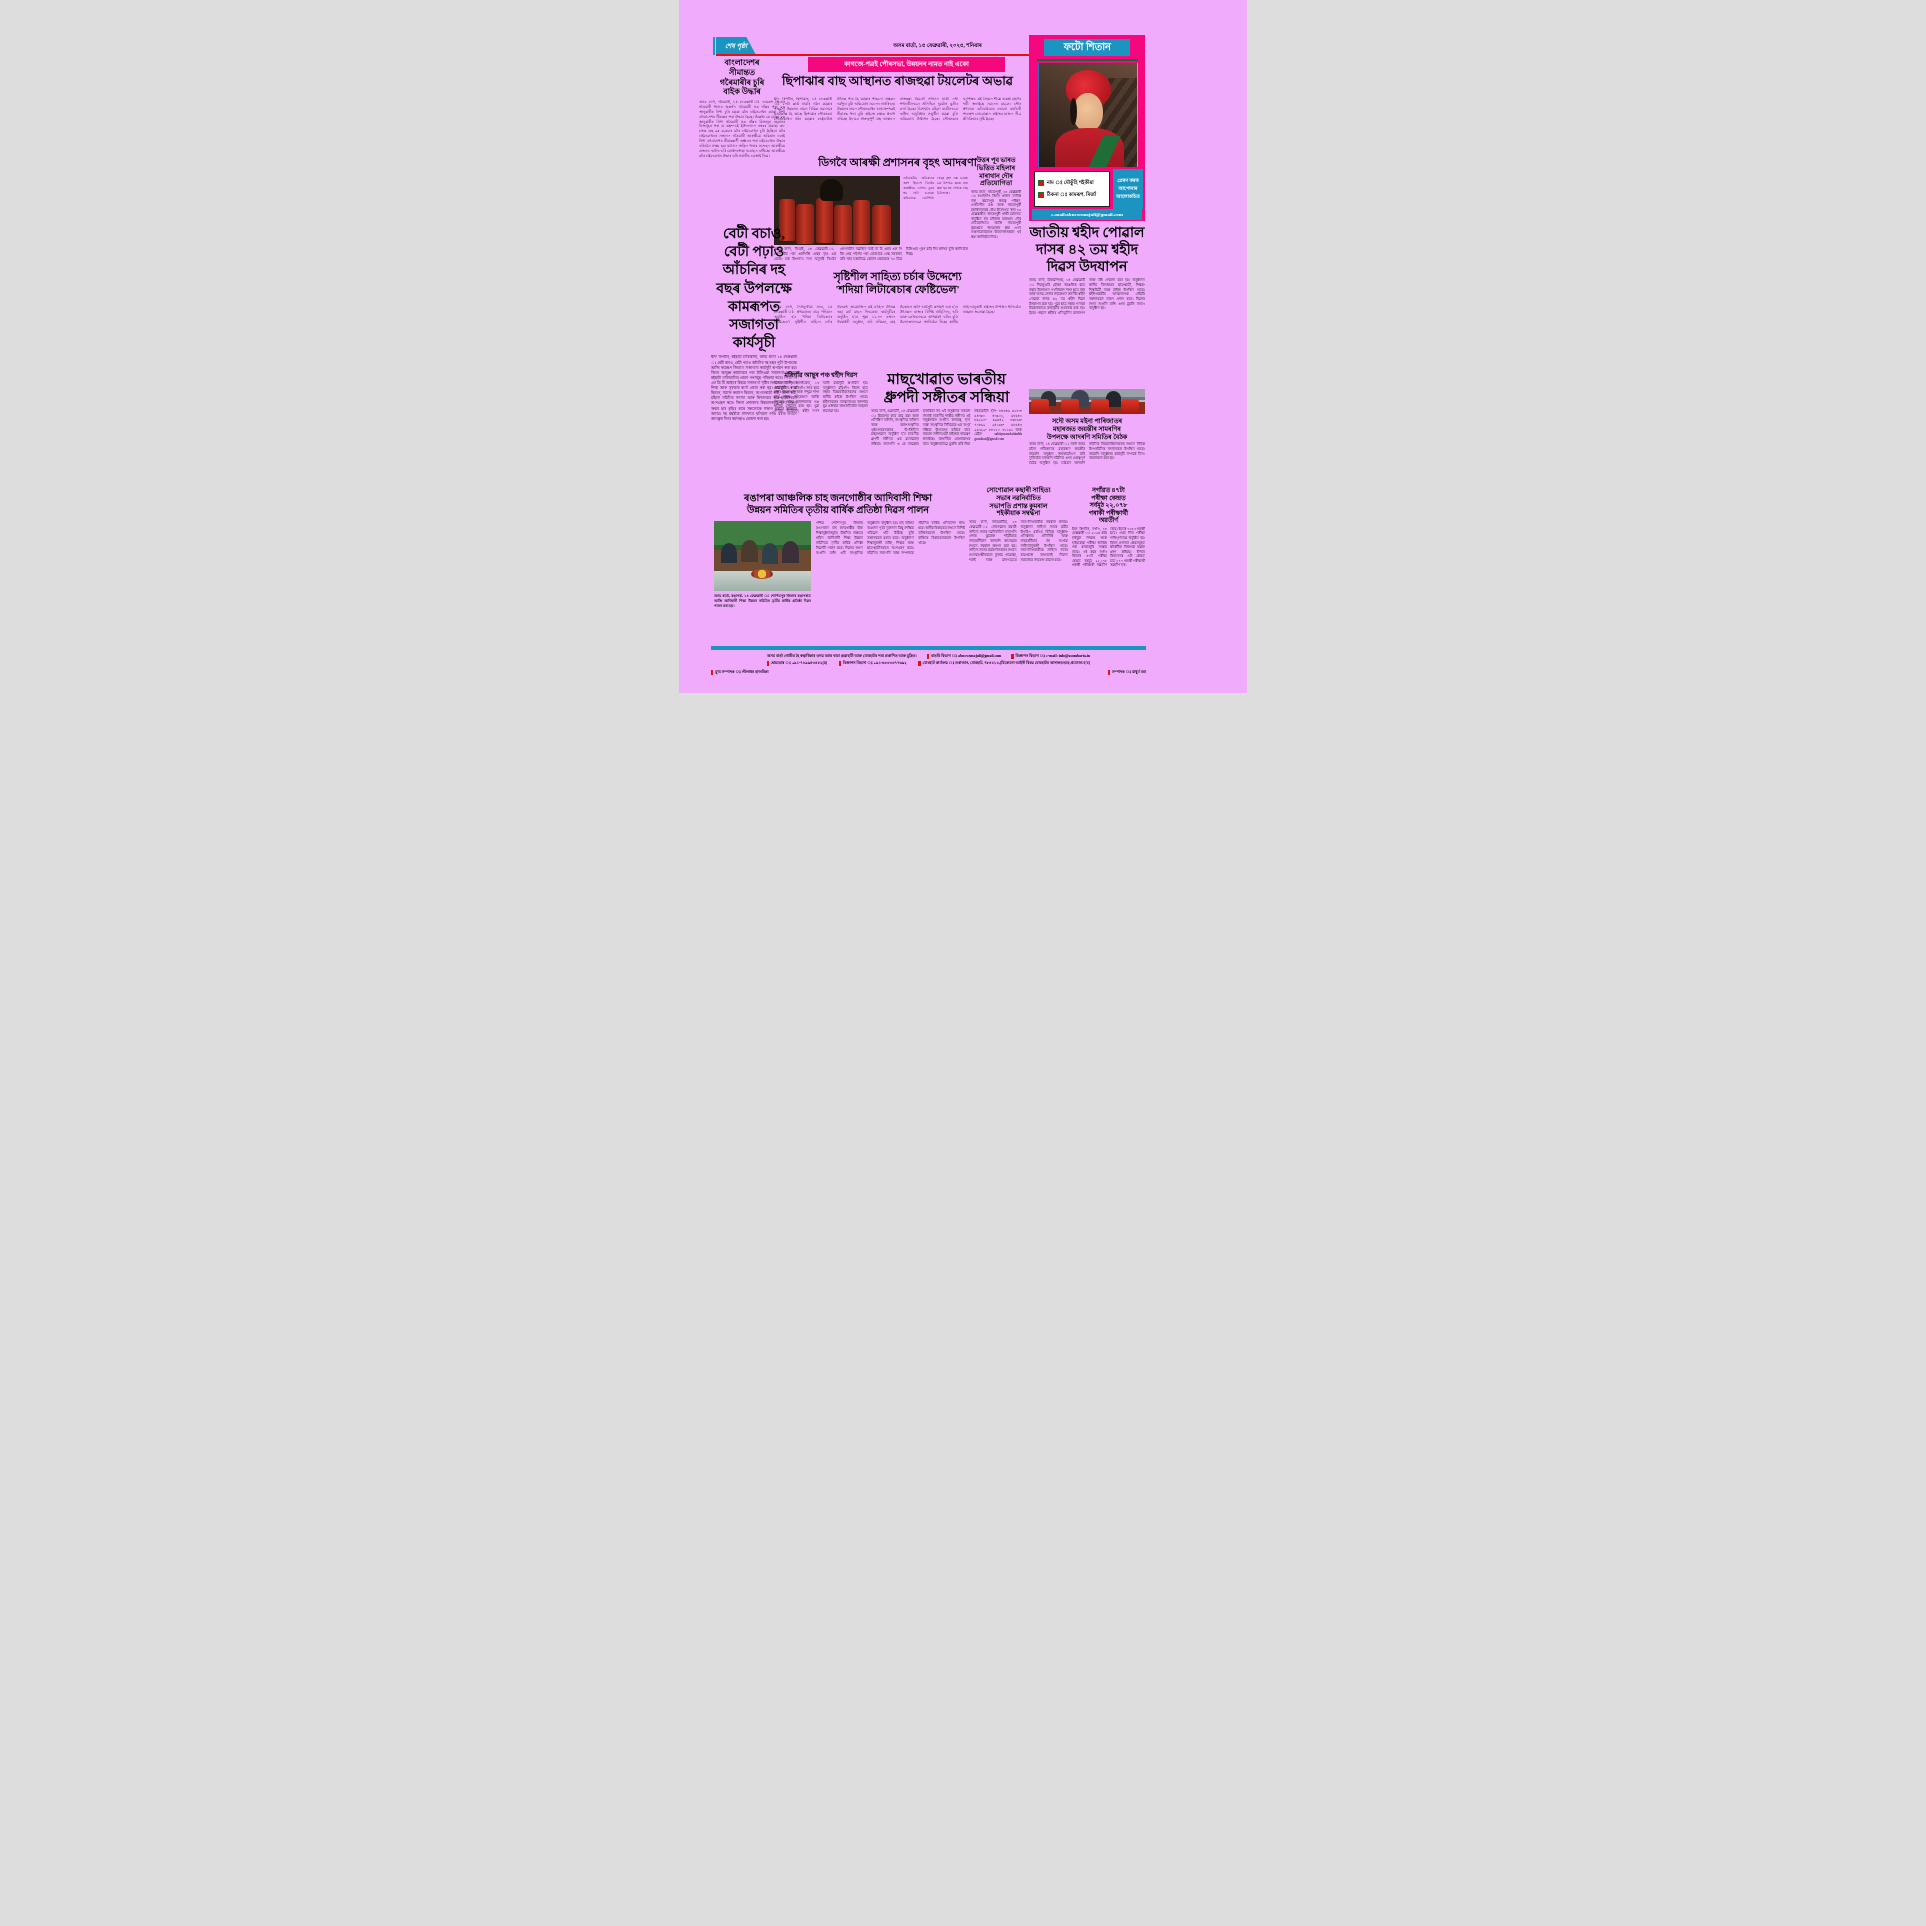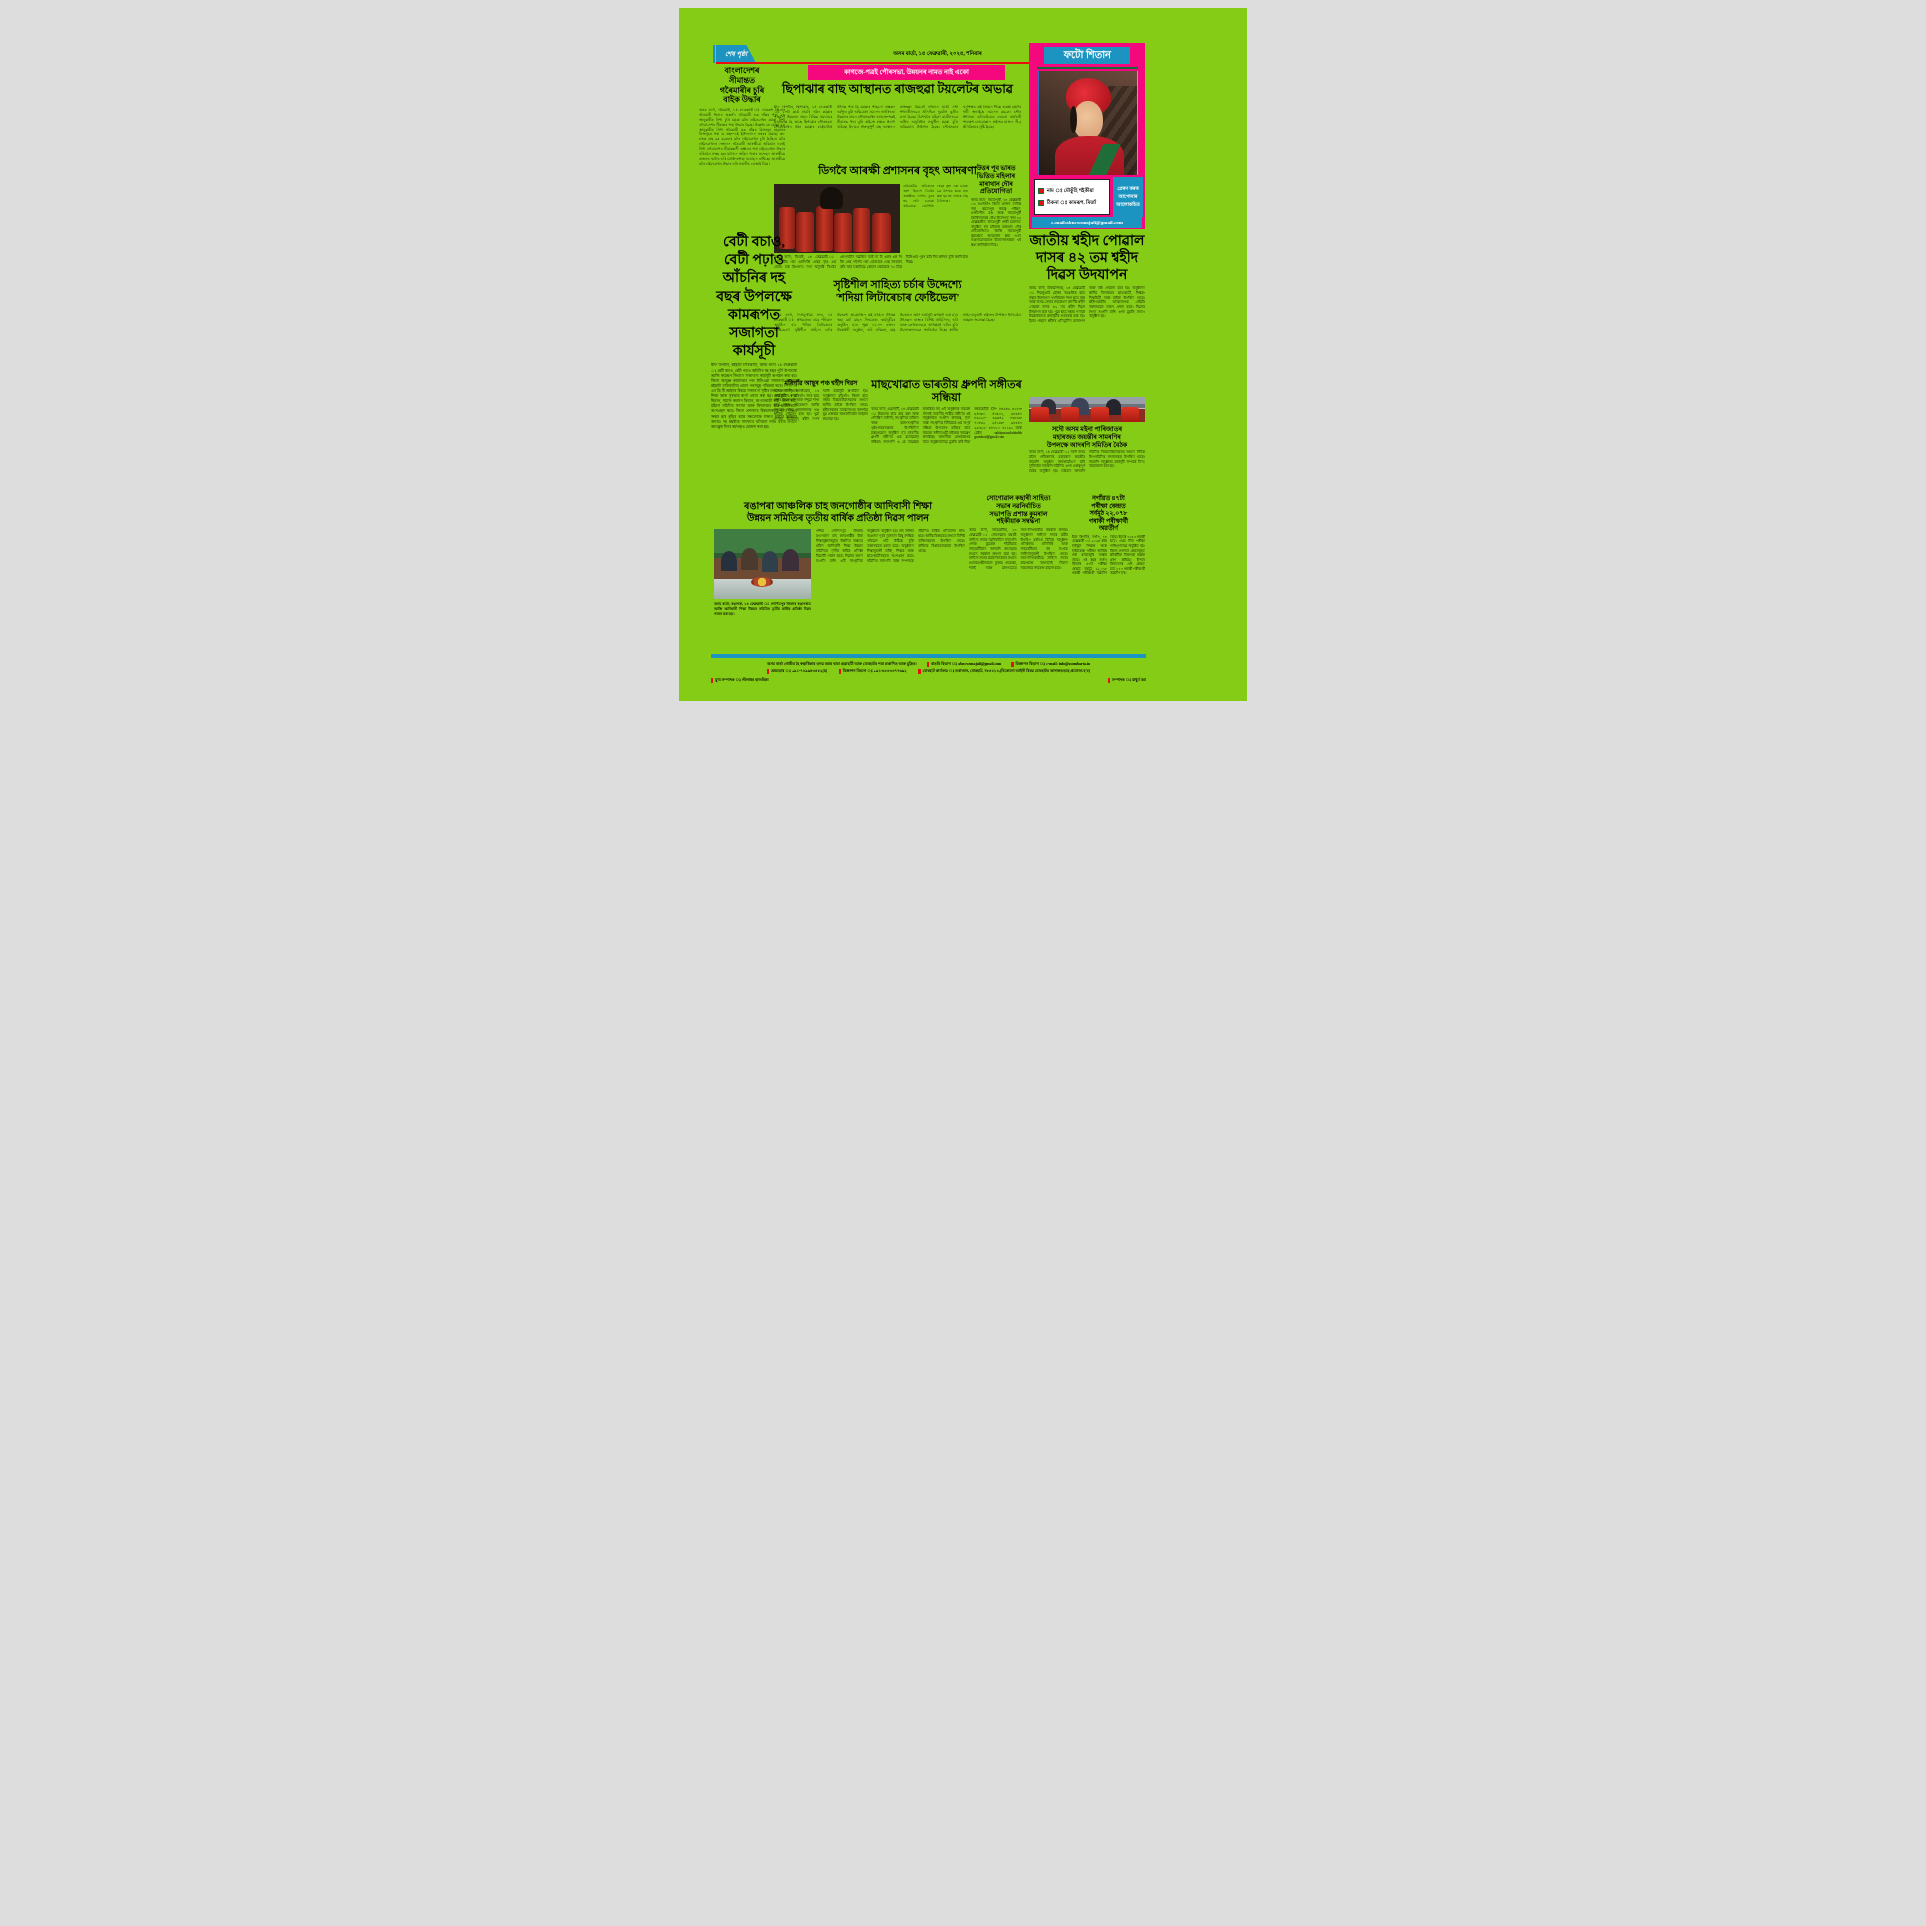--- a/index.html
+++ b/index.html
@@ -1,16 +1,16 @@
 <!DOCTYPE html>
 <html style="font-size:6.2px"><head>
 <meta charset="utf-8">
 <style>
   html,body{margin:0;padding:0;background:#ddd;}
-  .page{position:relative;width:568px;height:693px;background:#84cc16;margin:8px auto;
+  .page{position:relative;width:568px;height:693px;background:#f0abfc;margin:0 auto;
         font-family:"Liberation Serif","DejaVu Serif",serif;color:#000;overflow:hidden;}
   .abs{position:absolute;}
   .pre{white-space:pre-line;}
   .just{text-align:justify;text-justify:inter-word;}
   .hd{font-weight:900;text-align:center;line-height:1.22;}
   .body-txt{font-size:3.6px;line-height:1.38;}
   .teal{background:#1b94c1;}
   .pinkbg{background:#f5087e;}
   
   .m-bar{left:34px;top:37px;width:1.9px;height:17.7px;}
@@ -62,21 +62,21 @@
   .digboi-cont{left:95px;top:247px;width:194px;height:20px;column-count:3;column-gap:3.9px;font-size:3.4px;overflow:hidden;}
   .marathon{left:292px;top:156px;width:50px;}
   .marathon .hd{font-size:6.4px;}
   .marathon .body-txt{font-size:3.3px;height:89px;overflow:hidden;margin-top:2.3px;}
   .sristi-hd{left:95px;top:270px;width:247px;font-size:10.8px;}
   .sristi-body{left:95px;top:305px;width:247px;height:62px;column-count:4;column-gap:4.6px;overflow:hidden;}
   .morigaon{left:95px;top:371px;width:94px;}
   .morigaon .hd{font-size:6.2px;}
   .morigaon .body-txt{font-size:3.4px;column-count:2;column-gap:3.5px;height:96px;overflow:hidden;margin-top:2.3px;}
   .machkhowa{left:192px;top:370px;width:151px;}
-  .machkhowa .hd{font-size:11px;}
+  .machkhowa .hd{font-size:15px;}
   .machkhowa .body-txt{font-size:3.4px;column-count:3;column-gap:3.9px;height:96px;overflow:hidden;margin-top:2.3px;}
   .shahid{left:350px;top:224px;width:116px;}
   .shahid .hd{font-size:14px;}
   .shahid .body-txt{font-size:3.4px;column-count:2;column-gap:3.9px;height:124px;overflow:hidden;margin-top:3.1px;}
   .meet-photo{left:350px;top:389px;width:116px;height:25px;overflow:hidden;
        background:linear-gradient(#9aa0a8 0 30%,#6d737c 30% 45%,#b8bcc2 45% 50%,#8d2b20 50%);}
   .chair{position:absolute;bottom:0;width:17.7px;height:15.4px;border-radius:3.1px 3.1px 0 0;
          background:linear-gradient(#e03524,#a81a10);}
   .person{position:absolute;border-radius:50% 50% 0 0;}
   .moina{left:350px;top:417px;width:116px;}

